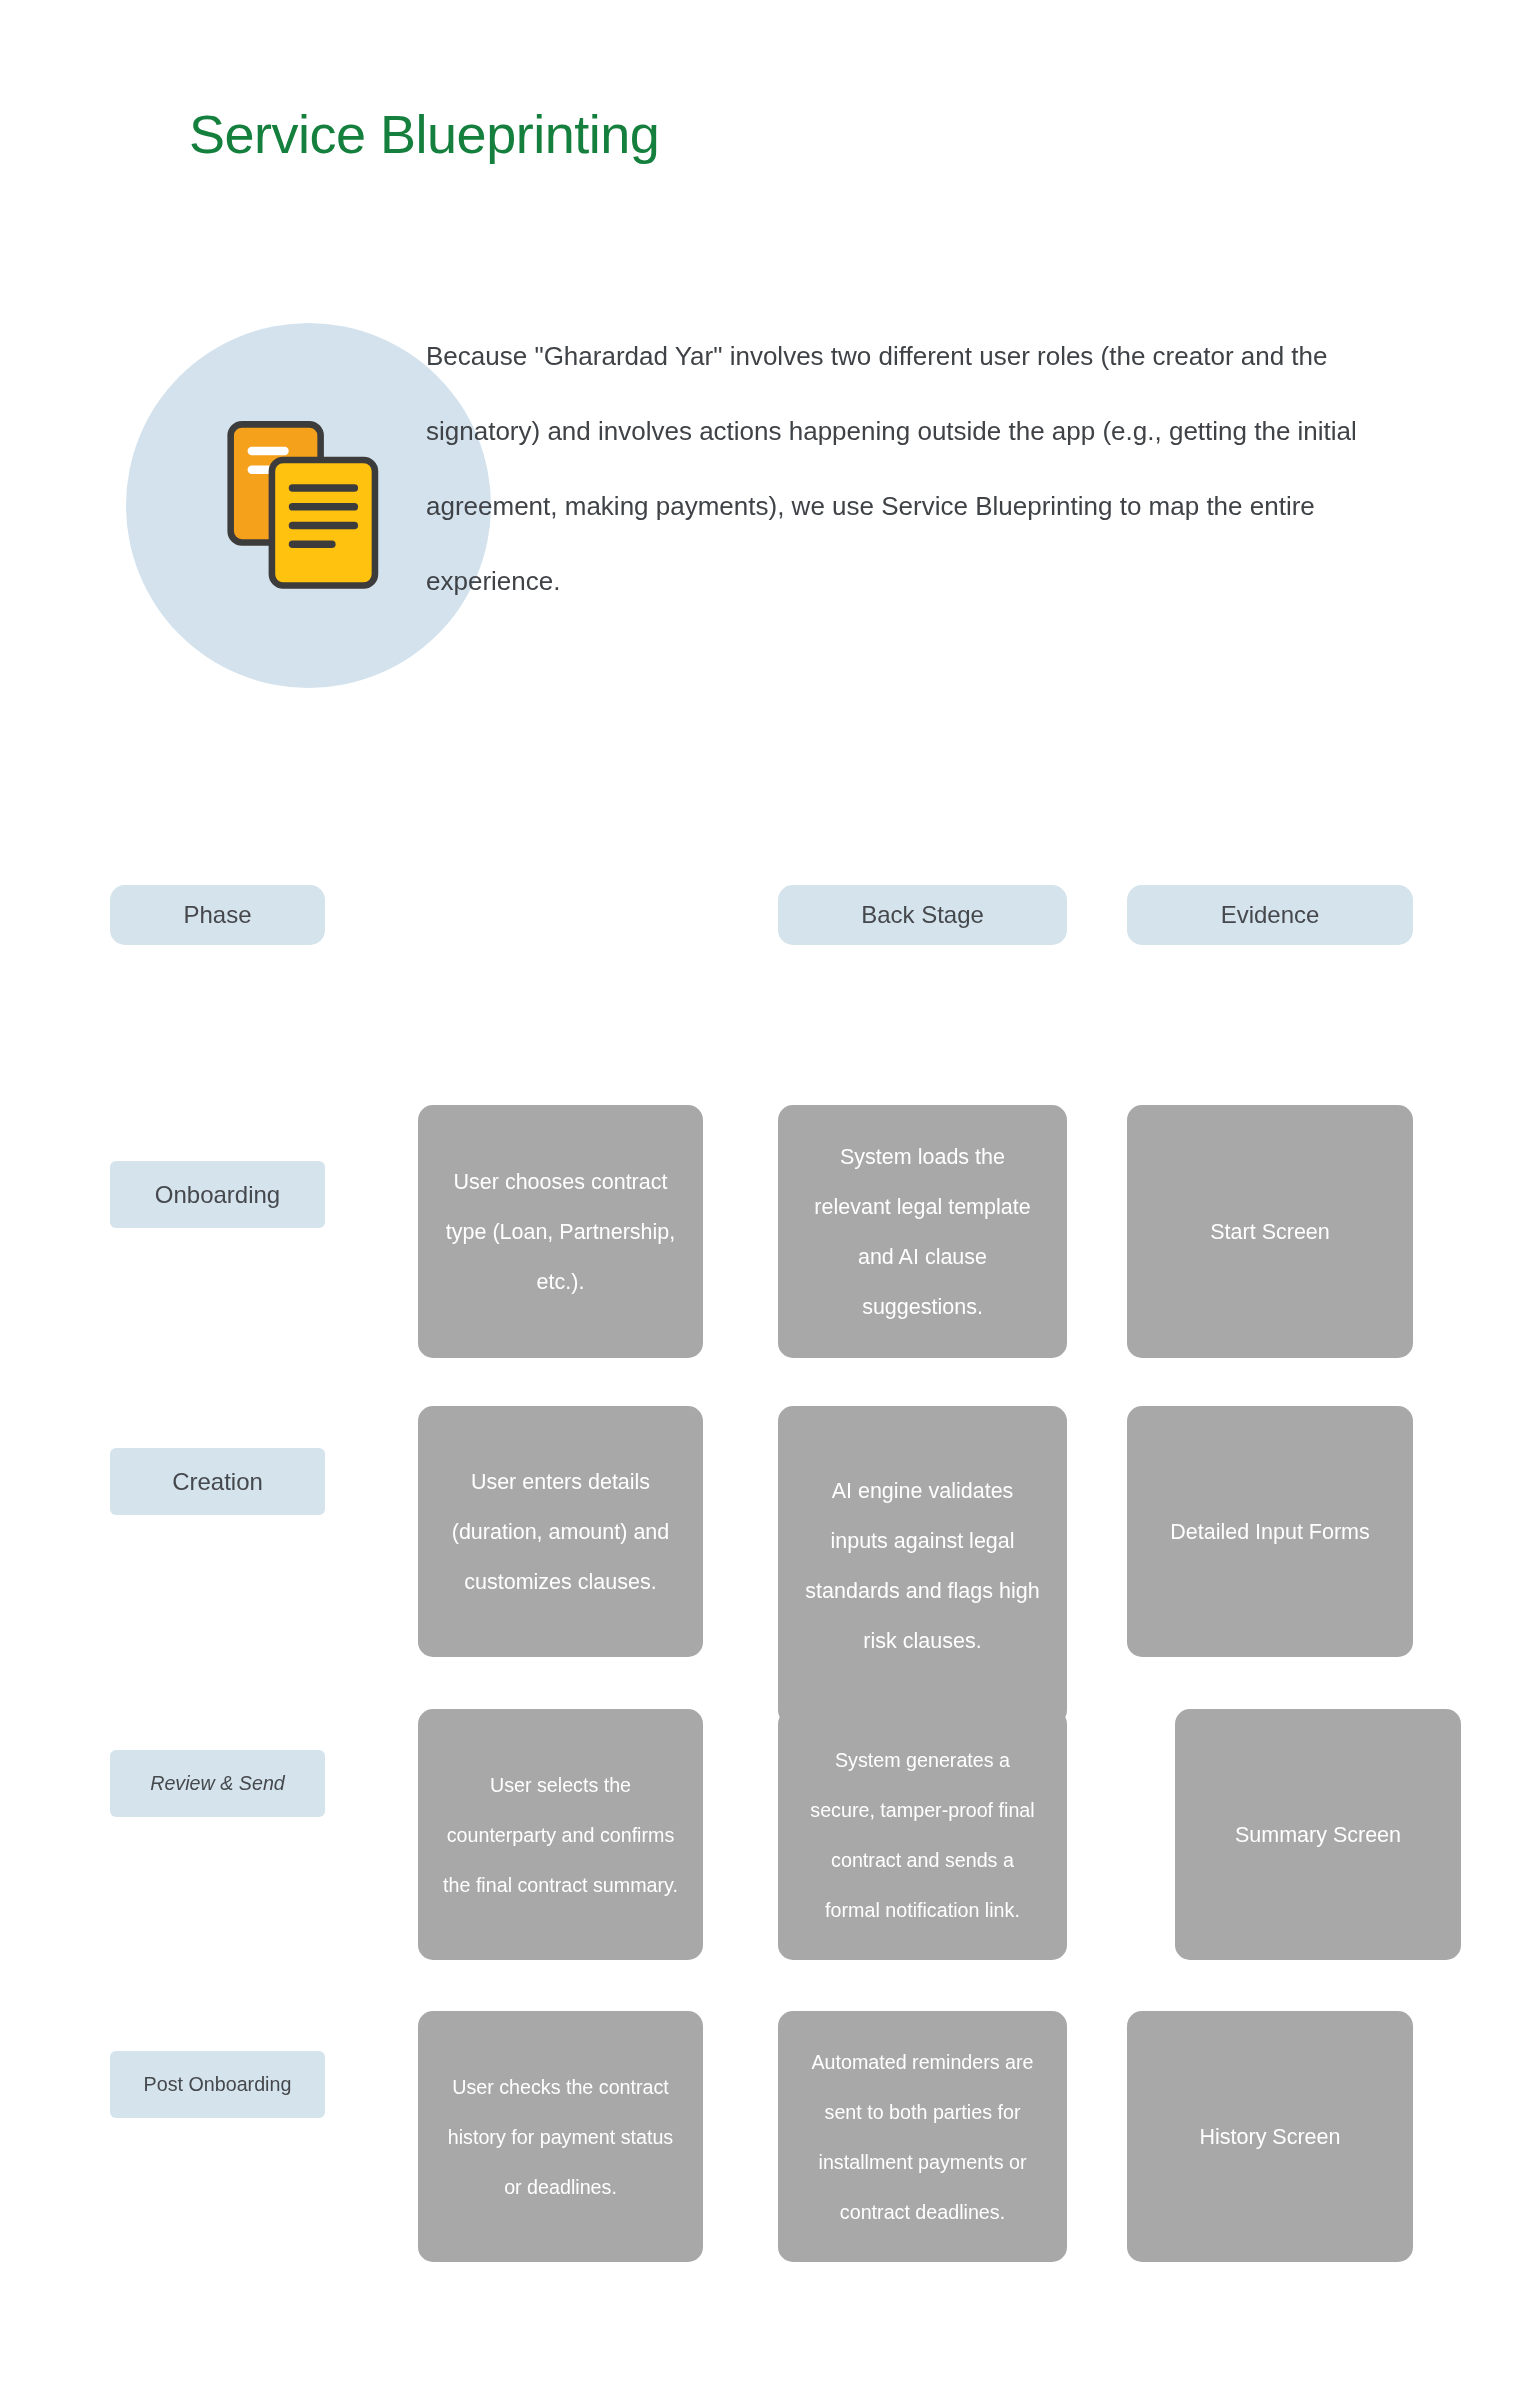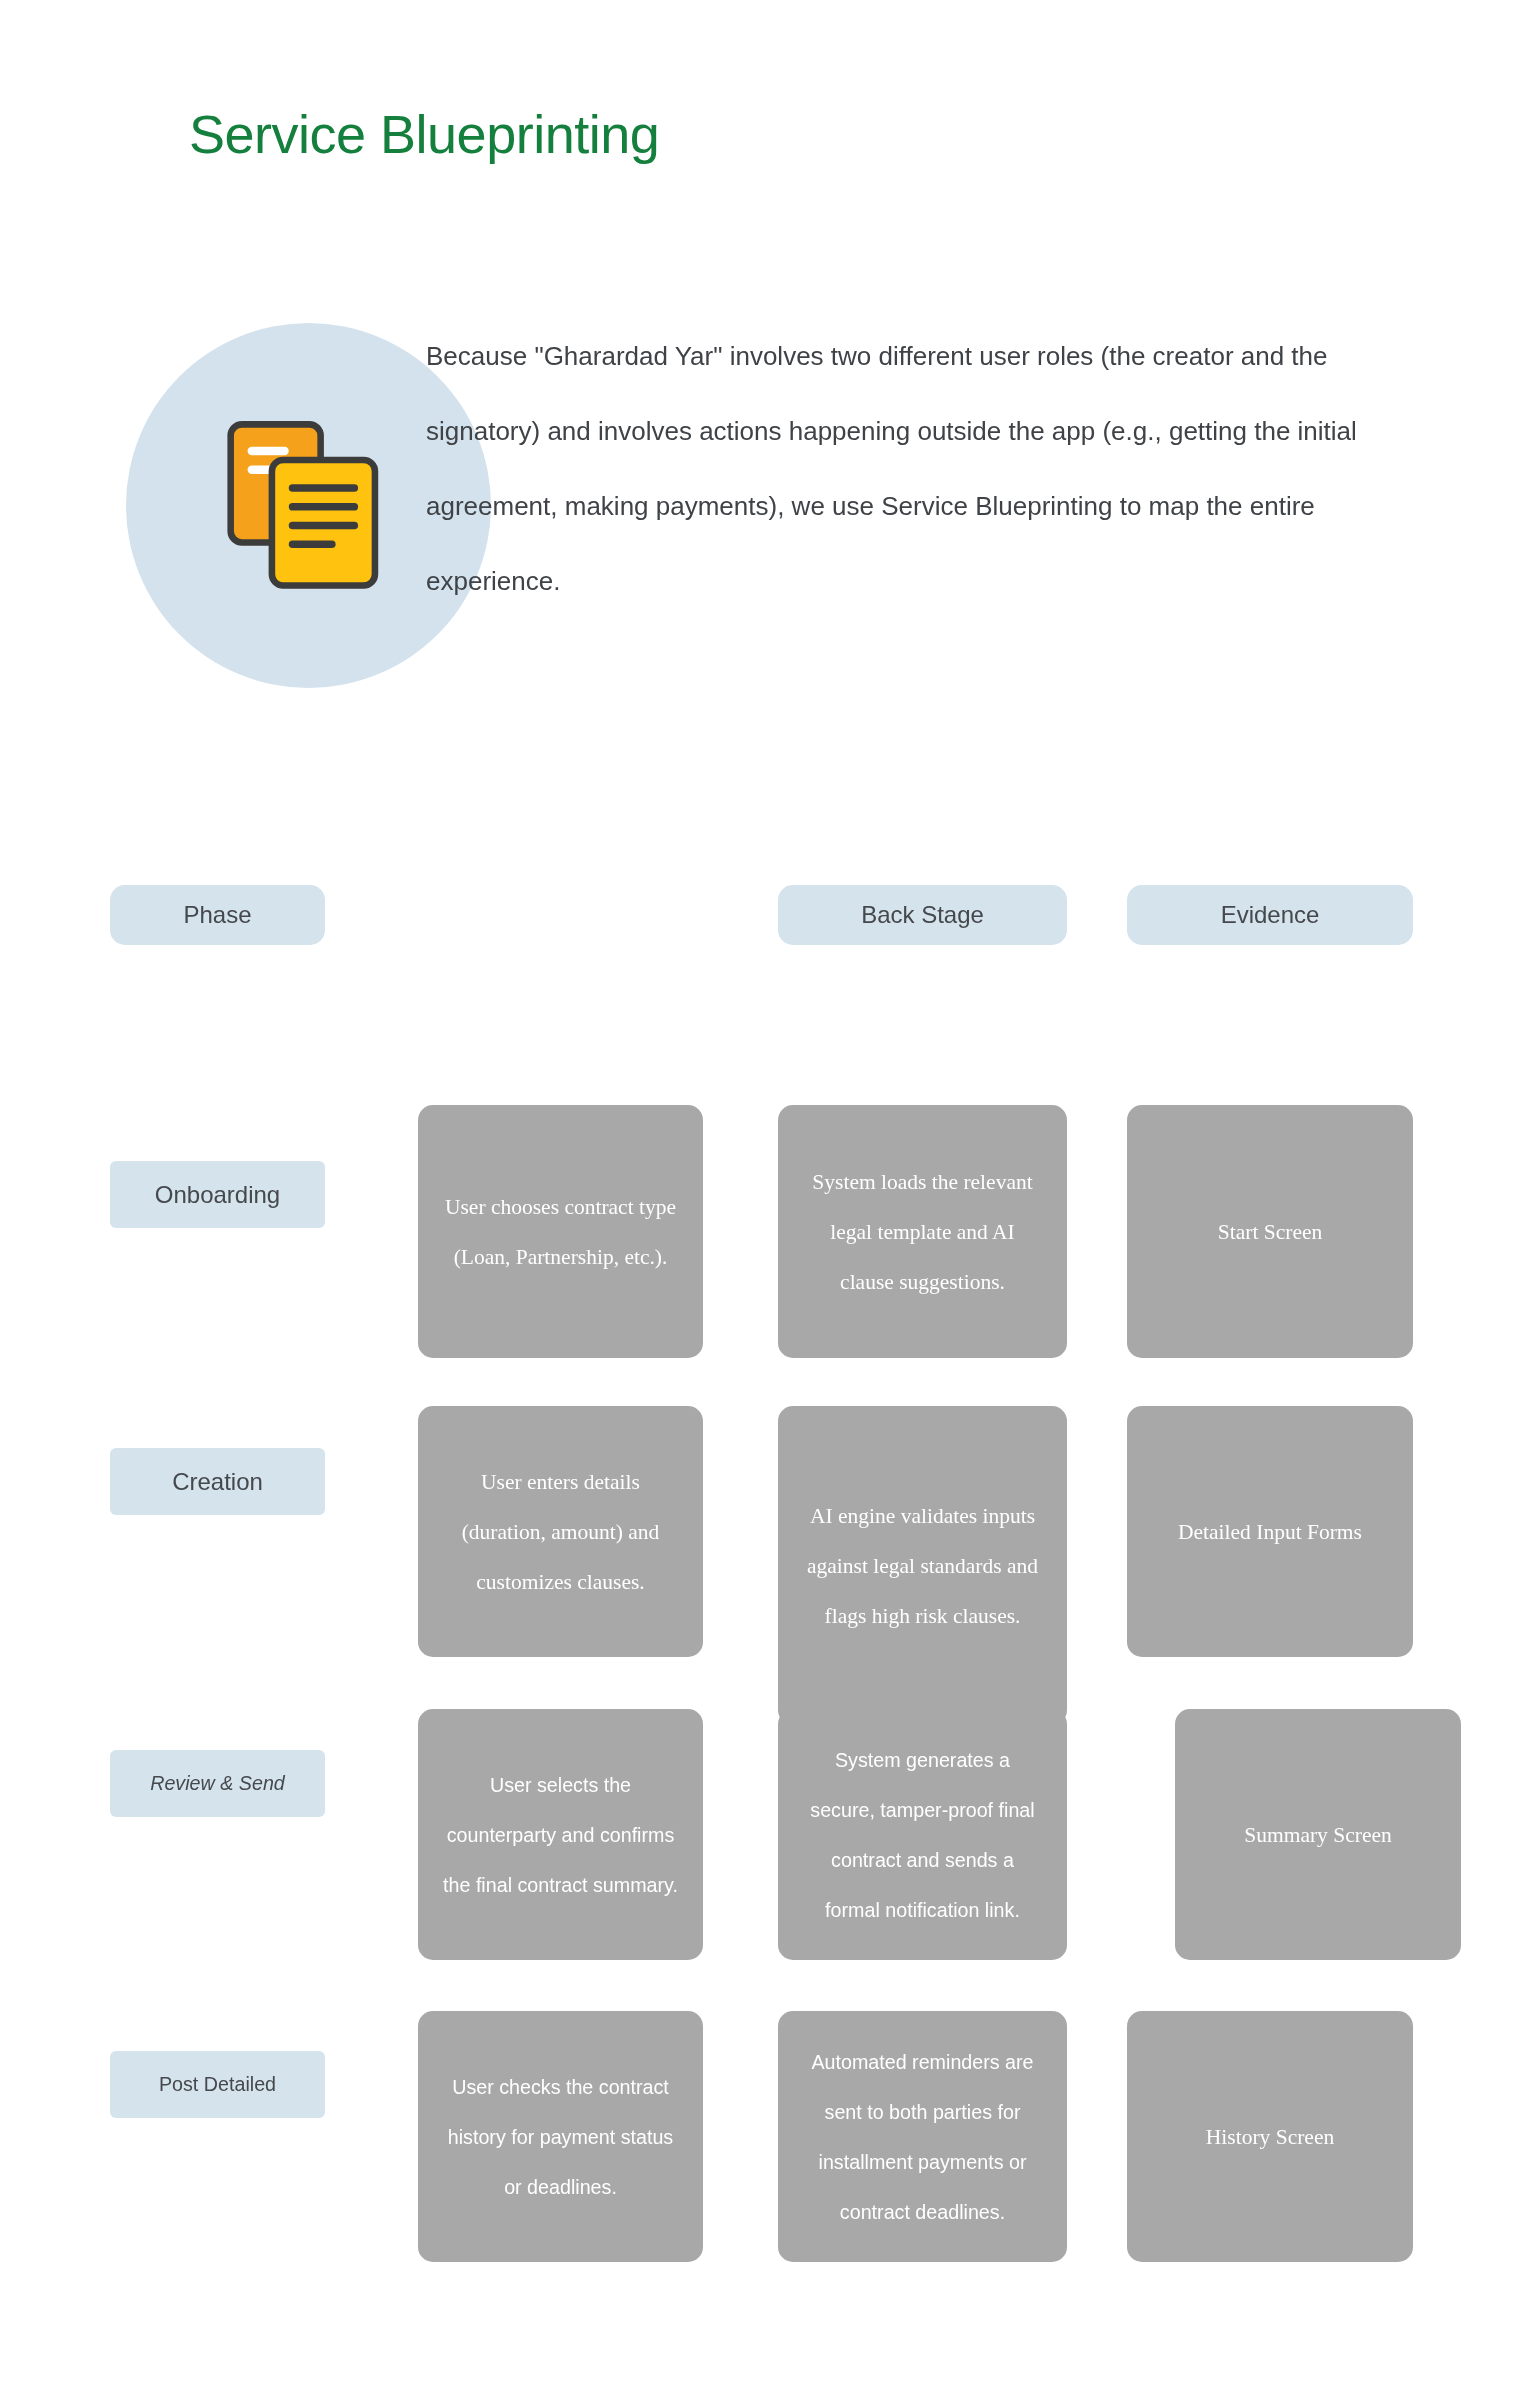--- a/index.html
+++ b/index.html
@@ -109,21 +109,21 @@
 
   
   .gcell {
     background: #a8a8a8;
     color: #ffffff;
     border-radius: 15px;
     padding: 17px 24px;
     line-height: 50px;
   }
 
-  .fs24 { font-size: 21.5px; font-family: Liberation Serif, serif; }
+  .fs24 { font-size: 21.5px; }
   .fs26 { font-size: 24px; }
   .fs21 { font-size: 19.7px; }
 
   .cell-inner {
     width: 100%;
   }
 </style>
 </head>
 <body>
 
@@ -200,21 +200,21 @@
       <div class="cell gcell col-back fs21" style="top:754px; height:251px;">
         <span class="cell-inner">System generates a secure, tamper-proof final contract and sends a formal notification link.</span>
       </div>
       <div class="cell gcell col-evid fs24" style="top:754px; height:251px;margin-left:48px;">
         <span class="cell-inner">Summary Screen</span>
       </div>
     </div>
 
     <div class="body-row" style="height:0;">
       <div class="cell pcell col-phase fs21" style="top:1096px;">
-        <span class="cell-inner">Post Detailed</span>
+        <span class="cell-inner">Post Onboarding</span>
       </div>
       <div class="cell gcell col-front fs21" style="top:1056px; height:251px;">
         <span class="cell-inner">User checks the contract history for payment status or deadlines.</span>
       </div>
       <div class="cell gcell col-back fs21" style="top:1056px; height:251px;">
         <span class="cell-inner">Automated reminders are sent to both parties for installment payments or contract deadlines.</span>
       </div>
       <div class="cell gcell col-evid fs24" style="top:1056px; height:251px;">
         <span class="cell-inner">History Screen</span>
       </div>

